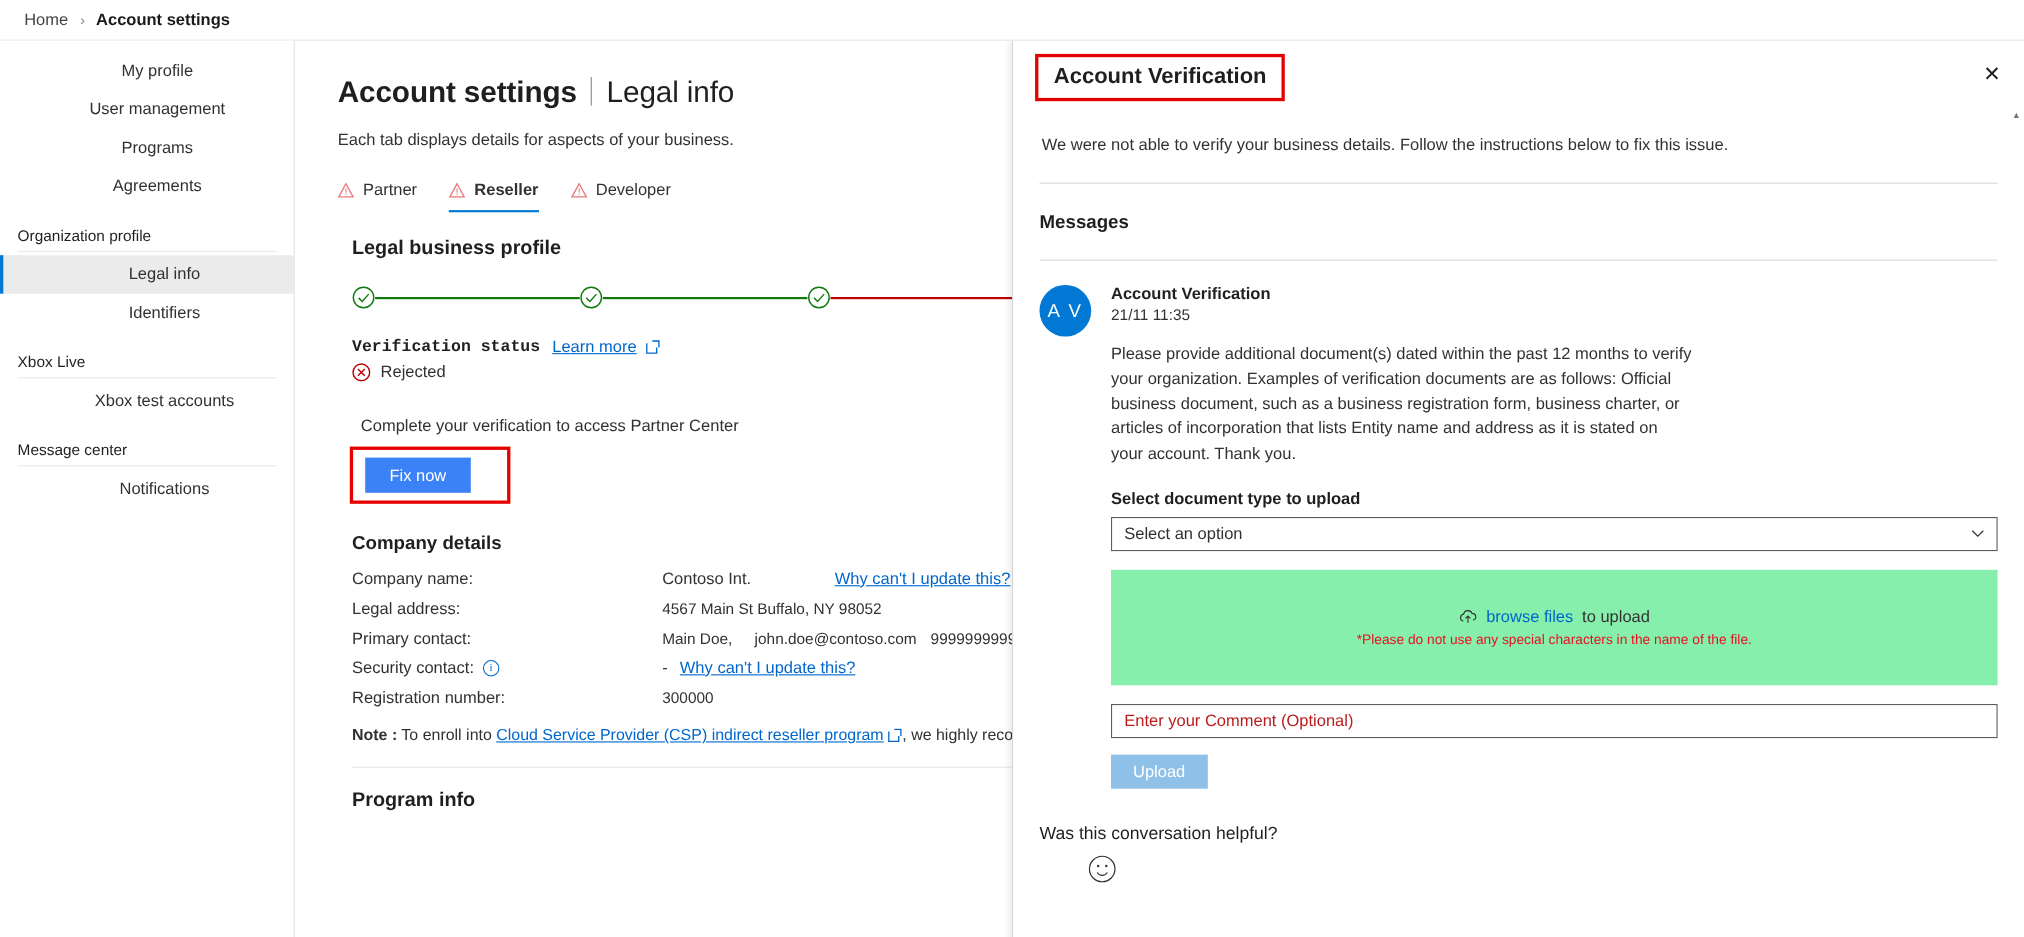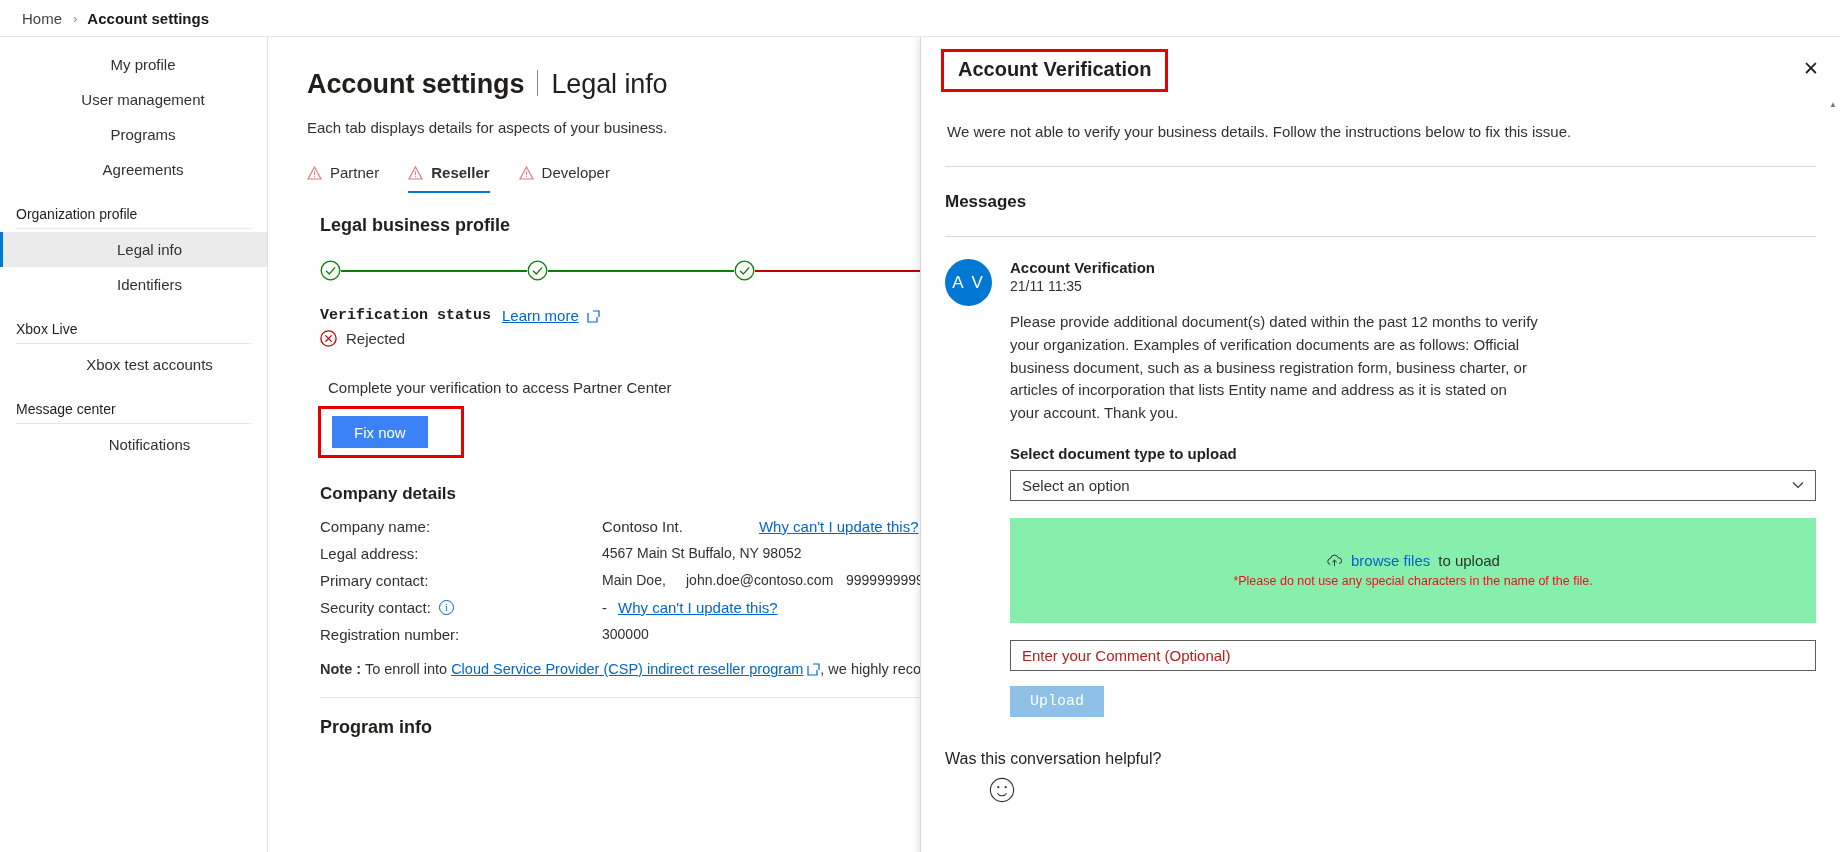--- a/index.html
+++ b/index.html
@@ -394,21 +394,21 @@
     font-size: 15px;
     color: #b91c1c;
     background: #fff;
     cursor: text;
   }
   .btn-upload {
     margin-top: 15px;
     background: #8fc0e8;
     color: #ffffff;
     border: none;
-    font-family: Liberation Mono, monospace;
+    font-family: Liberation Sans, sans-serif;
     font-size: 15px;
     height: 31px;
     padding: 0 20px;
     cursor: default;
   }
   .feedback-q {
     margin-top: 33px;
     font-size: 16px;
     color: #201f1e;
   }

